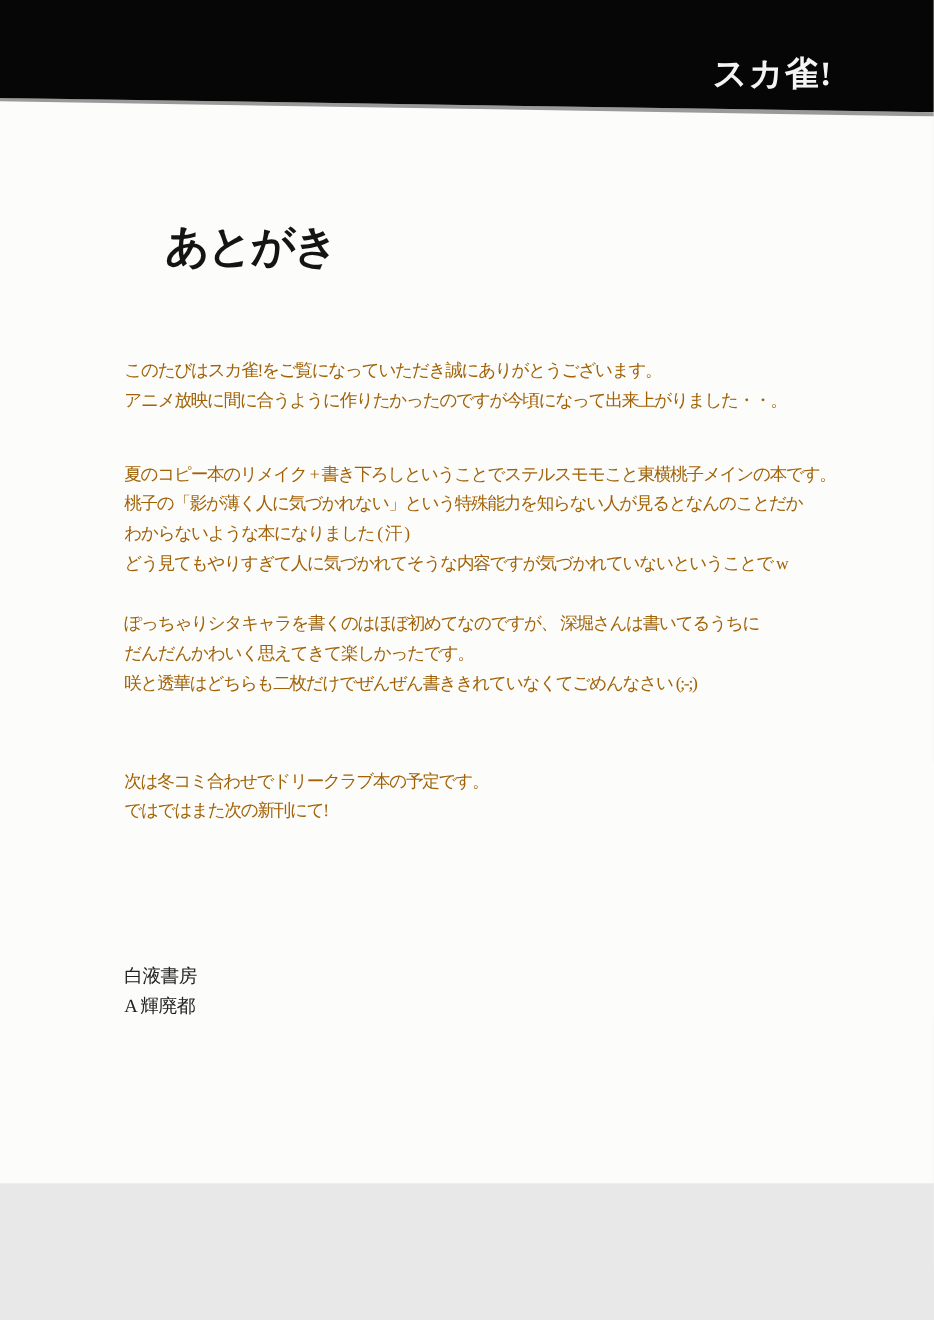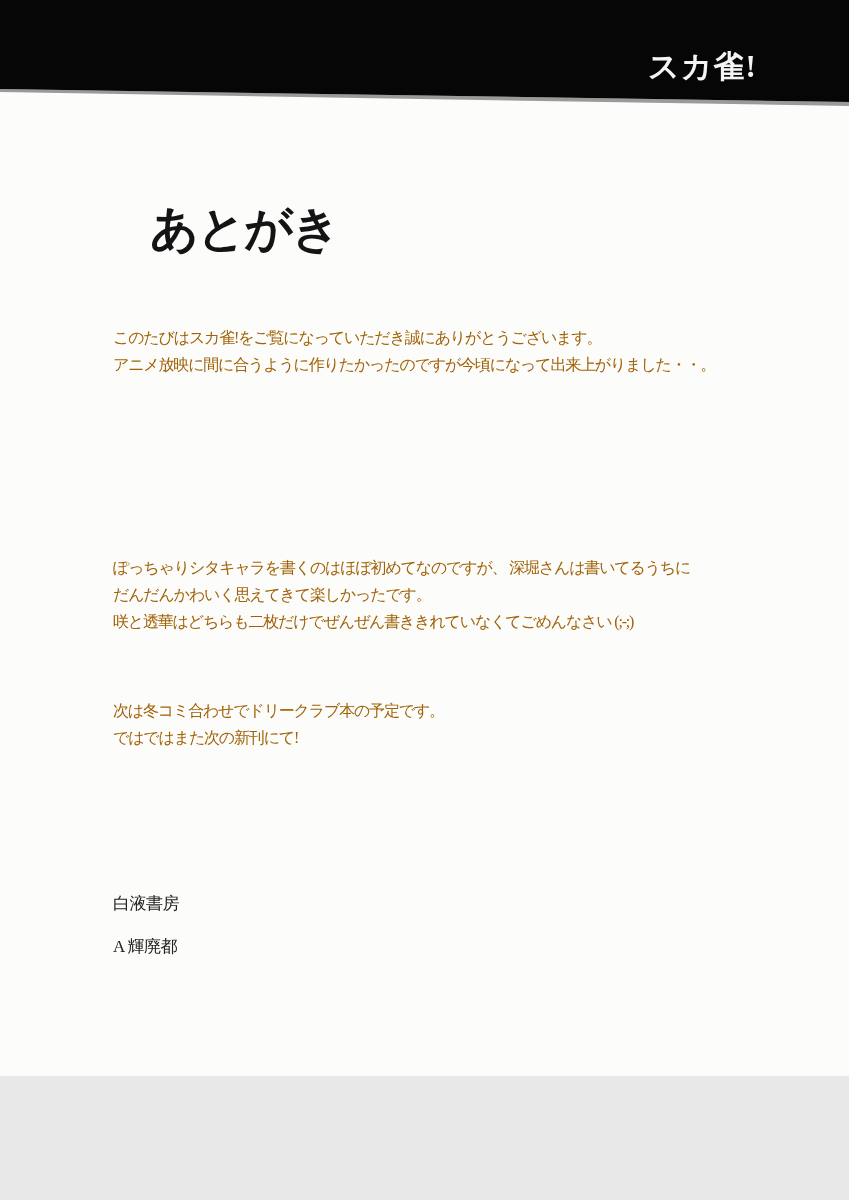--- a/index.html
+++ b/index.html
@@ -67,21 +67,21 @@
     top: 1137px; left: 751px;
     color: #15803d;
     font-size: 14px;
     letter-spacing: 1px;
   }
 
   
   .afterword-title {
     position: absolute;
     top: 200px; left: 150px;
-    font-size: 48px;
+    font-size: 40px;
     font-weight: bold;
     letter-spacing: -2px;
     line-height: 1.2;
     color: #141414;
     white-space: nowrap;
   }
   .paragraph {
     position: absolute;
     left: 113px;
     width: 680px;
@@ -97,38 +97,44 @@
   .p4 { top: 697px; }
 
   .signature {
     position: absolute;
     left: 113px; top: 874px;
     font-size: 17px;
     line-height: 27px;
     letter-spacing: -0.5px;
     color: #222;
   }
-  .signature .text-line { white-space: nowrap; margin-top: 16px; }
+  .signature .text-line { white-space: nowrap; }
 </style>
 </head>
 <body>
 
 <div class="page">
 
   <div class="top-band-edge"></div>
   <div class="top-band"></div>
   <div class="header-title">スカ雀!</div>
 
   <div class="afterword-title">あとがき</div>
 
   <div class="paragraph p1">
     <div class="text-line">このたびはスカ雀!をご覧になっていただき誠にありがとうございます。</div>
     <div class="text-line">アニメ放映に間に合うように作りたかったのですが今頃になって出来上がりました・・。</div>
   </div>
 
+  <div class="paragraph p2">
+    <div class="text-line">夏のコピー本のリメイク + 書き下ろしということでステルスモモこと東横桃子メインの本です。</div>
+    <div class="text-line">桃子の「影が薄く人に気づかれない」という特殊能力を知らない人が見るとなんのことだか</div>
+    <div class="text-line">わからないような本になりました ( 汗 )</div>
+    <div class="text-line">どう見てもやりすぎて人に気づかれてそうな内容ですが気づかれていないということで w</div>
+  </div>
 
   <div class="paragraph p3">
     <div class="text-line">ぽっちゃりシタキャラを書くのはほぼ初めてなのですが、 深堀さんは書いてるうちに</div>
     <div class="text-line">だんだんかわいく思えてきて楽しかったです。</div>
     <div class="text-line">咲と透華はどちらも二枚だけでぜんぜん書ききれていなくてごめんなさい (;-;)</div>
   </div>
 
   <div class="paragraph p4">
     <div class="text-line">次は冬コミ合わせでドリークラブ本の予定です。</div>
     <div class="text-line">ではではまた次の新刊にて!</div>

